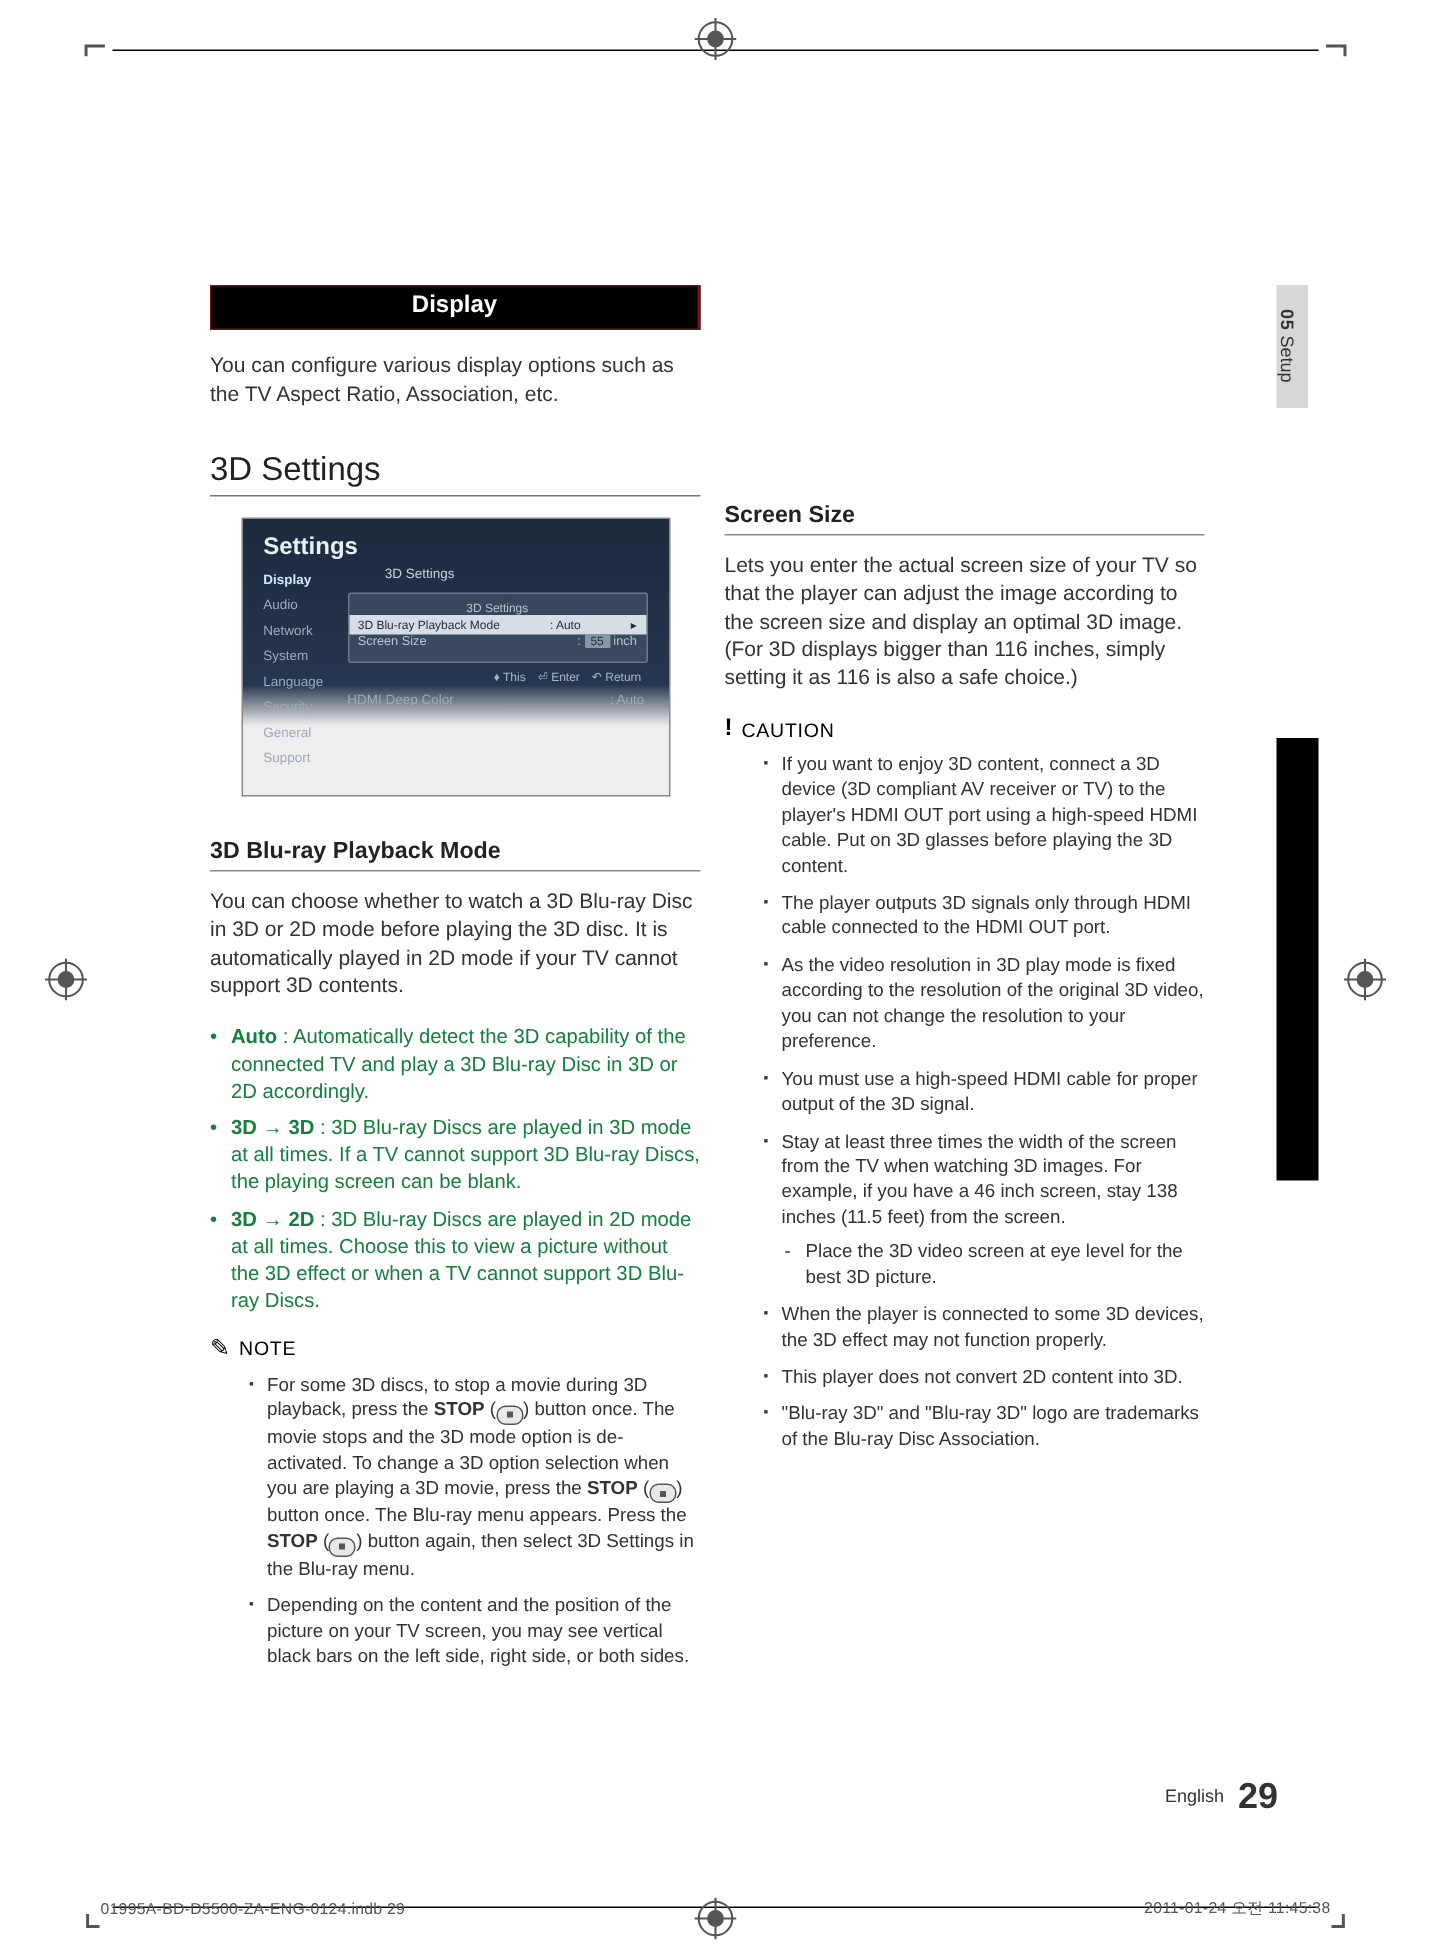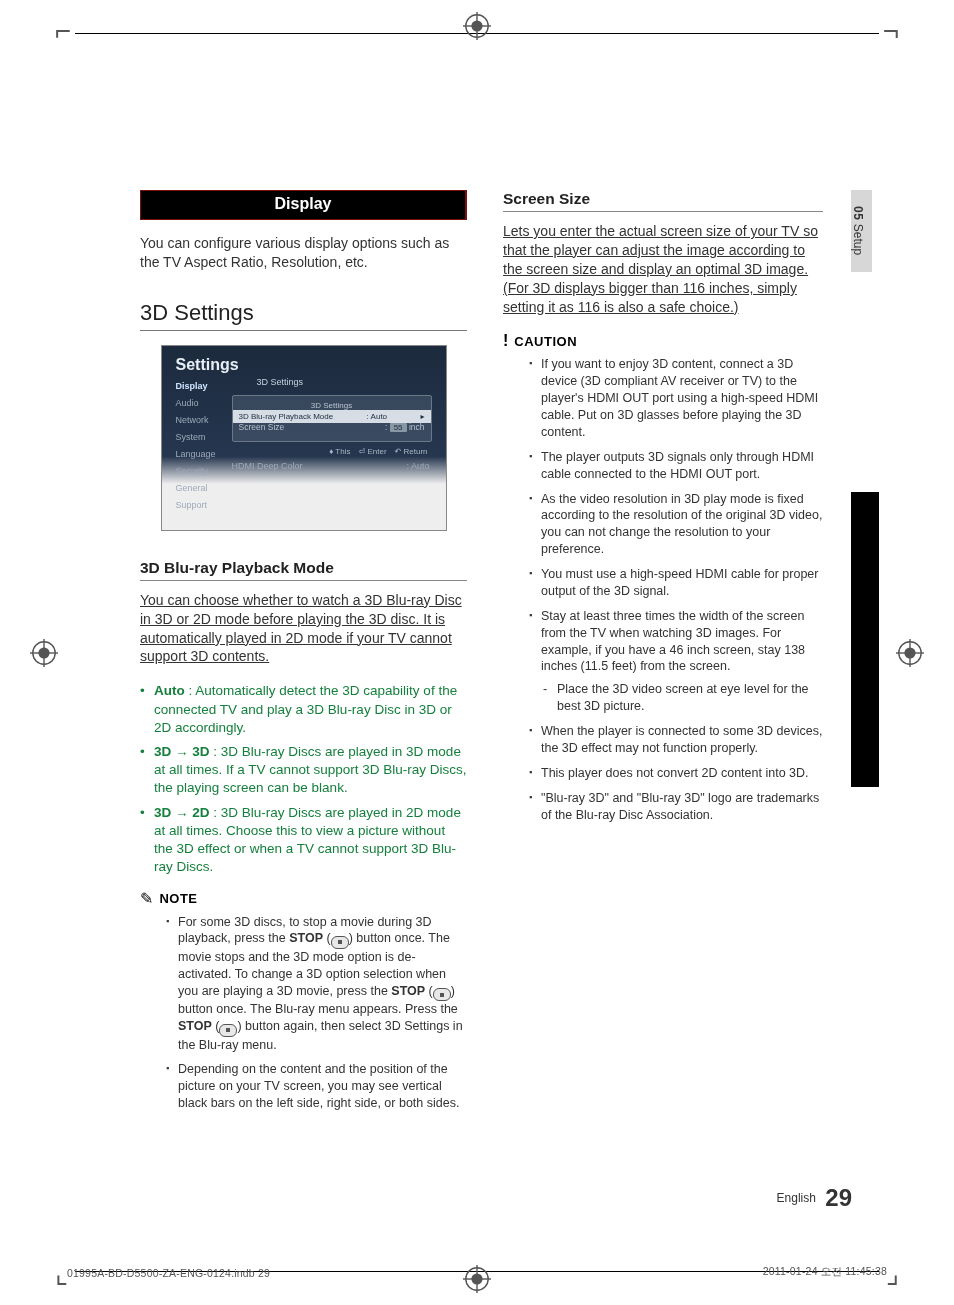--- a/index.html
+++ b/index.html
@@ -42,39 +42,39 @@
       background: #d7d7d7;
       writing-mode: vertical-rl;
       text-align: center;
       font-size: 12px;
       padding-right: 7px;
       color: #333;
     }
     .tab-top .chapnum { font-weight: bold; letter-spacing: 0.5px; margin-right: 3px; }
     .tab-bottom { height: 295px; background: #000; margin-top: 220px; }
 
-    .columns { display: flex; gap: 36px; }
+    .columns { display: flex; gap: 16px; align-items: center; }
     .col { width: 327px; }
 
     .section-banner {
       background: #000;
       border: 1px solid #7a1010;
       border-right-width: 2px;
       color: #fff;
       font-weight: bold;
       text-align: center;
       padding: 4px 0 6px 0;
       font-size: 16px;
       margin-bottom: 14px;
     }
     .intro { font-size: 14px; color: #333; line-height: 1.35; margin-bottom: 28px; }
     .h2 { font-size: 22px; color: #222; margin-bottom: 4px; }
     .hr { border: none; border-top: 1px solid #777; margin-bottom: 14px; }
     .hr-sub { border: none; border-top: 1px solid #888; margin-bottom: 10px; }
-    .body { font-size: 14px; color: #333; line-height: 1.35; margin-bottom: 16px; text-decoration: underline; }
+    .body { font-size: 14px; color: #333; line-height: 1.35; margin-bottom: 16px; }
     .h3 { font-size: 15.5px; font-weight: bold; color: #222; margin-bottom: 3px; }
 
     .osd {
       width: 286px;
       height: 186px;
       margin: 0 auto 28px auto;
       background: linear-gradient(#1c2a3d, #25364f 60%, #eee 75%, #eee);
       border: 1px solid #888;
       position: relative;
       font-size: 9px;
@@ -94,21 +94,21 @@
     .osd-row2 { position: absolute; top: 26px; left: 6px; right: 6px; display: flex; justify-content: space-between; font-size: 8.5px; }
     .osd-hints { position: absolute; top: 101px; right: 18px; display: flex; gap: 8px; font-size: 8px; color: #aab6c4; }
     .osd-extra { position: absolute; top: 115px; left: 70px; right: 16px; display: flex; justify-content: space-between; font-size: 9px; color: #9eaab8; }
 
     ul.bullets { list-style: none; margin-bottom: 12px; }
     ul.bullets > li { font-size: 13.5px; color: #15803d; line-height: 1.35; padding-left: 14px; position: relative; margin-bottom: 6px; }
     ul.bullets > li::before { content: "•"; position: absolute; left: 0; top: 0; }
 
     .note-head, .caution-head { display: flex; align-items: center; gap: 6px; margin-bottom: 6px; }
     .note-icon, .caution-icon { display: inline-block; }
-    .note-label, .caution-label { font-weight: bold; font-size: 13px; letter-spacing: 0.5px; }
+    .note-label, .caution-label { font-weight: normal; font-size: 13px; letter-spacing: 0.5px; }
 
     ul.note-list { list-style: none; }
     ul.note-list > li { font-size: 12.5px; color: #333; line-height: 1.35; padding-left: 38px; position: relative; margin-bottom: 8px; }
     ul.note-list > li::before { content: "▪"; position: absolute; left: 26px; top: 1px; font-size: 9px; }
     .sub-dash { padding-left: 16px; font-size: 12.5px; color: #333; line-height: 1.35; margin-top: 6px; position: relative; }
     .sub-dash::before { content: "-"; position: absolute; left: 2px; }
 
     .stop-btn { display: inline-flex; align-items: center; justify-content: center; width: 18px; height: 13px; border: 1px solid #555; border-radius: 6px; vertical-align: -2px; background: #e8e8e8; }
     .stop-btn .sq { width: 4px; height: 4px; background: #555; }
 
@@ -166,21 +166,21 @@
       <span class="chapnum">05</span>
       <span>Setup</span>
     </div>
     <div class="tab-bottom"></div>
   </div>
 
   <div class="columns">
 
     <div class="col">
       <div class="section-banner">Display</div>
-      <div class="intro">You can configure various display options such as the TV Aspect Ratio, Resolution, etc.</div>
+      <div class="intro">You can configure various display options such as the TV Aspect Ratio, Association, etc.</div>
 
       <div class="h2">3D Settings</div>
       <hr class="hr">
 
       <div class="osd">
         <div class="osd-title">Settings</div>
         <div class="osd-nav">
           <div class="active">Display</div>
           <div>Audio</div>
           <div>Network</div>

